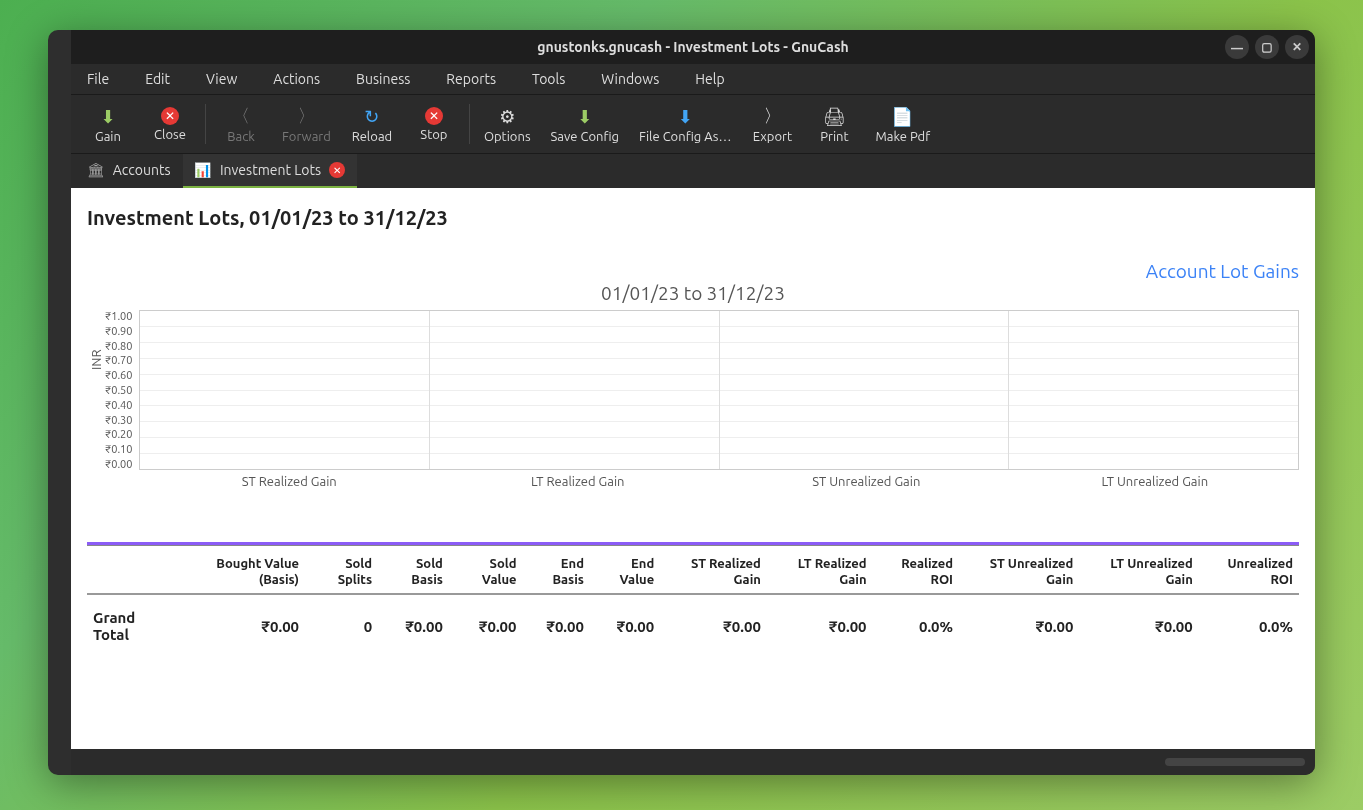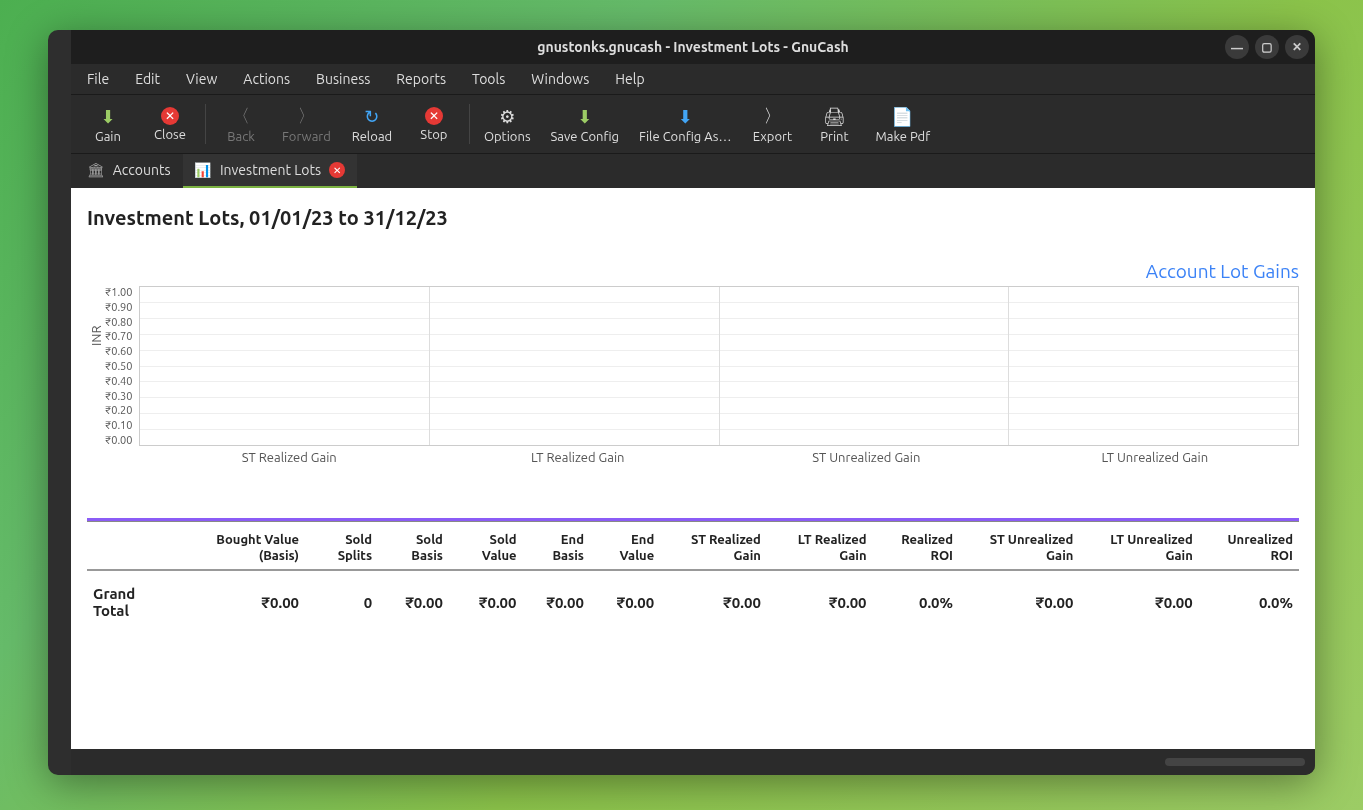--- a/index.html
+++ b/index.html
@@ -52,21 +52,21 @@
     font-size: 12px;
     cursor: pointer;
   }
   .titlebar .ctrl.close { background: #3a3a3a; }
   .menubar {
     height: 30px;
     background: #2b2b2b;
     display: flex;
     align-items: center;
     padding: 0 6px;
-    gap: 6px;
+    gap: 16px;
     color: #ddd;
     font-size: 14px;
   }
   .menubar .menu {
     padding: 4px 10px;
     border-radius: 3px;
     cursor: pointer;
   }
   .toolbar {
     height: 60px;
@@ -329,20 +329,21 @@
     <div class="tab active">
       <span class="ticon">📊</span>
       <span>Investment Lots</span>
       <span class="closebtn">✕</span>
     </div>
   </div>
 
   <div class="report-area">
     <div class="report-title">Investment Lots, 01/01/23 to 31/12/23</div>
     <div class="chart-title">Account Lot Gains</div>
+    <div class="chart-sub">01/01/23 to 31/12/23</div>
 
     <div class="chart-wrap">
       <div class="ylabel">INR</div>
       <div class="yticks">
         <span>₹1.00</span>
         <span>₹0.90</span>
         <span>₹0.80</span>
         <span>₹0.70</span>
         <span>₹0.60</span>
         <span>₹0.50</span>

